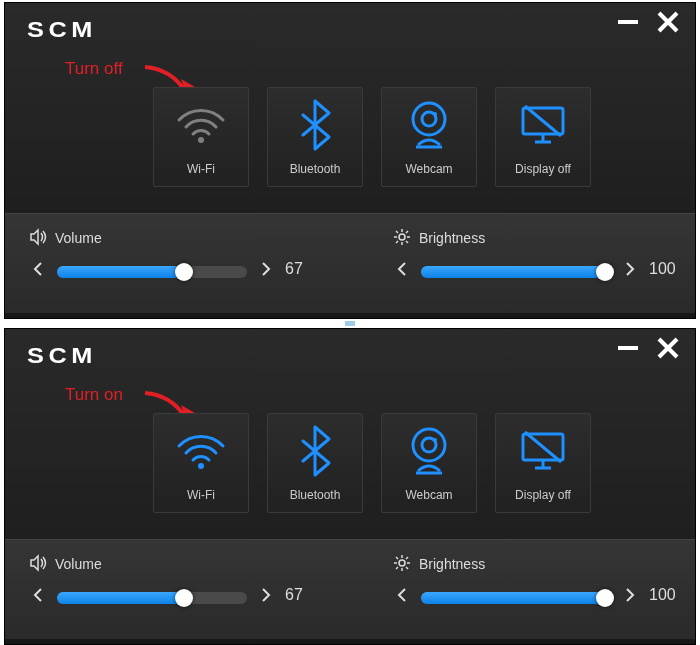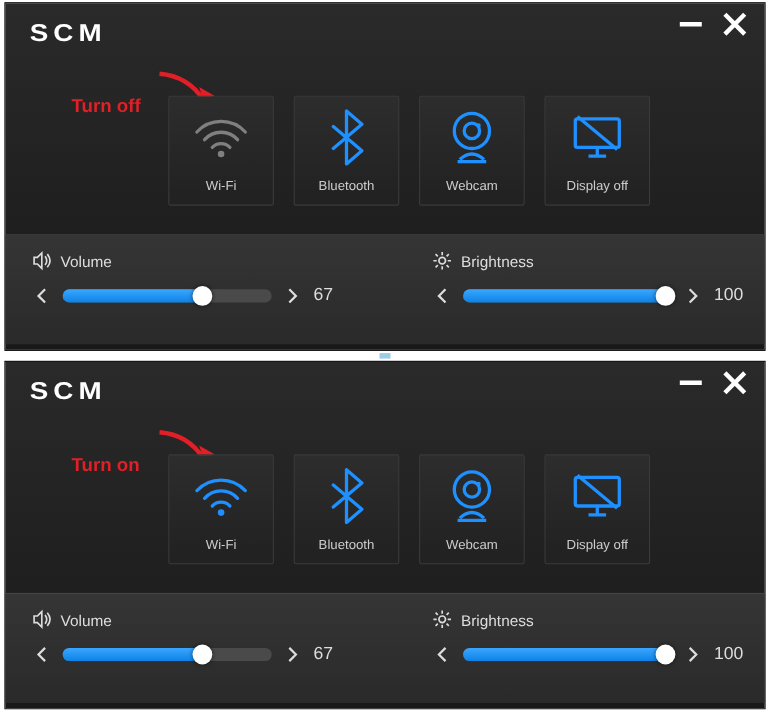--- a/index.html
+++ b/index.html
@@ -43,23 +43,22 @@
     align-items: center;
   }
   .min-btn { width: 26px; height: 26px; display:flex; align-items:center; justify-content:center; cursor:pointer;}
   .min-btn svg, .close-btn svg { display:block; }
   .close-btn { width: 26px; height: 26px; display:flex; align-items:center; justify-content:center; cursor:pointer;}
   .annot {
     position: absolute;
     top: 56px;
     left: 60px;
     color: #e21f26;
-    font-weight: bold;
+    font-weight: normal;
     font-size: 17px;
-    margin-top: 28px;
   }
   .arrow {
     position: absolute;
     top: 60px; left: 136px;
     width: 60px; height: 40px;
     pointer-events: none;
   }
   .tiles {
     position: absolute;
     top: 84px;
@@ -103,21 +102,21 @@
     width: 320px;
   }
   .sg-left { left: 24px; }
   .sg-right { left: 388px; }
   .sg-title {
     display:flex; align-items:flex-end; gap:8px;
     font-size: 14px; color:#ddd;
     margin-bottom: 14px;
   }
   .sg-row {
-    display:flex; align-items:center; gap:10px;
+    display:flex; align-items:flex-end; gap:10px;
   }
   .chev {
     width:18px; height:18px; display:flex;align-items:center;justify-content:center;
     cursor:pointer; color:#ddd;
   }
   .track {
     position: relative;
     width: 190px; height: 12px;
     background: #4a4a4a;
     border-radius: 6px;

